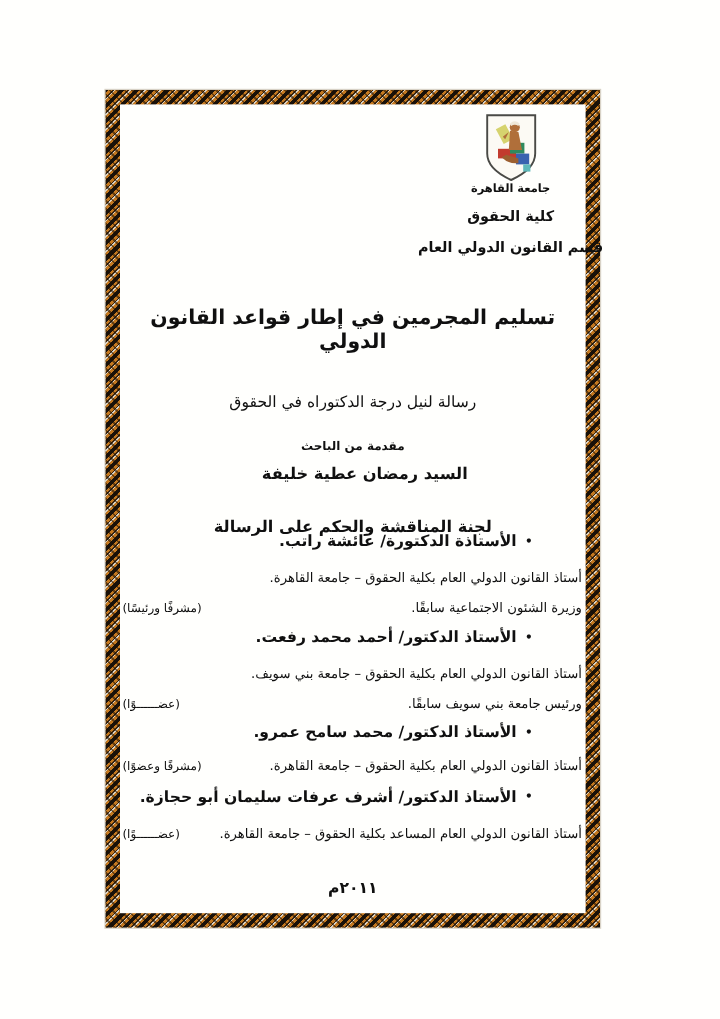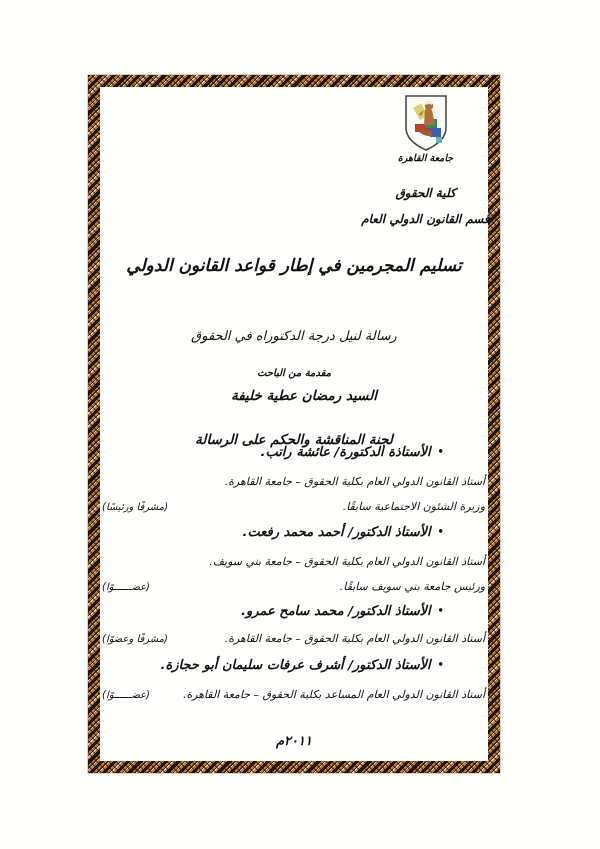--- a/index.html
+++ b/index.html
@@ -12,30 +12,30 @@
   .page { position:relative; width:600px; height:849px; background:#fffffd; overflow:hidden; }
 
   
   .frame {
     position:absolute; left:88px; top:75px; width:412px; height:698px;
     background:
       repeating-linear-gradient(45deg, rgba(24,14,4,0.55) 0 1.5px, rgba(255,255,255,0) 1.5px 4.5px),
       repeating-linear-gradient(135deg, #1a120a 0 2px, #c4781f 2px 4px, #3a2510 4px 5px, #d9d2c4 5px 6px, #c4781f 6px 8px, #1a120a 8px 9px);
     box-shadow: 0 0 0 1px #d8d2c6;
   }
-  .inner { position:absolute; inset:12px; background:#fffffd;font-style:italic; }
+  .inner { position:absolute; inset:12px; background:#fffffd; }
 
   .abs { position:absolute; left:0; right:0; }
   .center { text-align:center;margin-top:13px; }
   .rtl { direction:rtl; }
 
   .uni-block { position:absolute; top:8px; left:238px; width:175px; text-align:center; }
   .logo { width:44px; height:56px; display:block; margin:0 auto; }
   .uni-caption { font-size:9.5px; font-weight:bold; margin-top:1px; }
-  .faculty    { font-size:12px;  font-weight:bold; margin-top:23px; }
+  .faculty    { font-size:12px;  font-weight:bold; margin-top:10px; }
   .department { font-size:12px;  font-weight:bold; margin-top:12px; }
 
   .title      { top:155px; font-size:17px;   font-weight:bold; letter-spacing:0; }
   .subtitle   { top:191px; font-size:14px;   font-weight:bold; }
   .degree     { top:228px; font-size:13px; }
   .presented  { top:267px; font-size:10px;   font-weight:bold; }
   .researcher { top:287px; font-size:13.5px; font-weight:bold;padding-left:20px; }
   .heading    { top:331px; font-size:13.5px; font-weight:bold; }
 
   .name-row {

